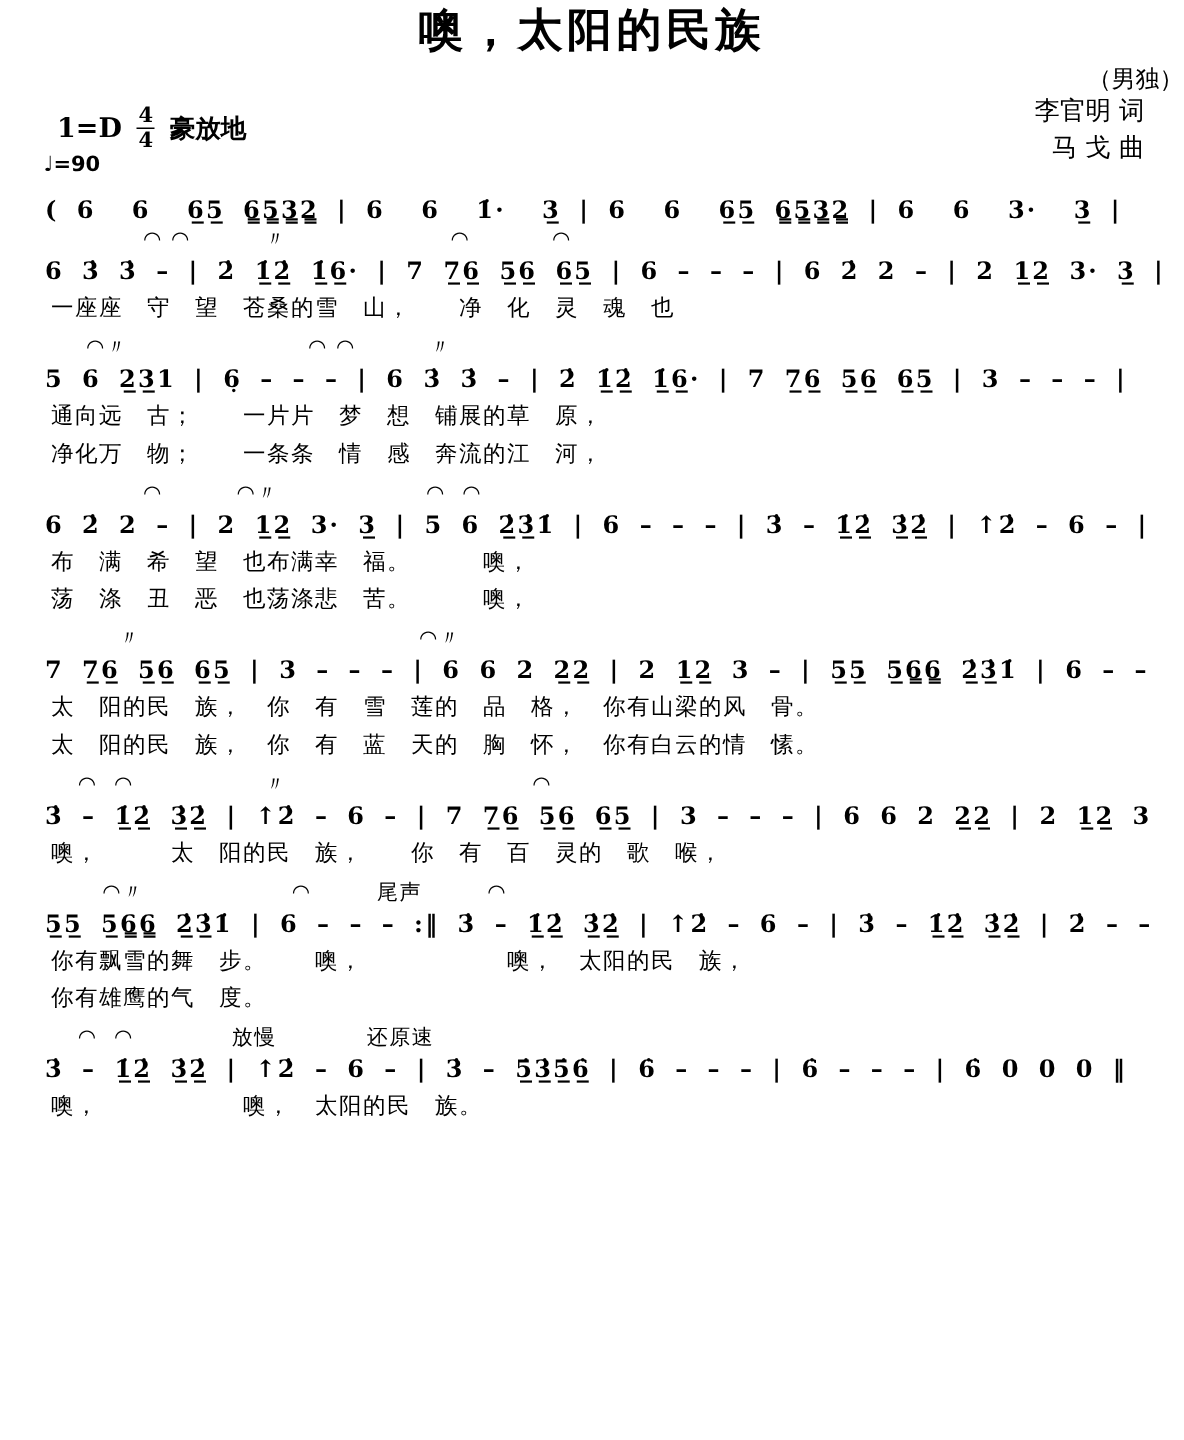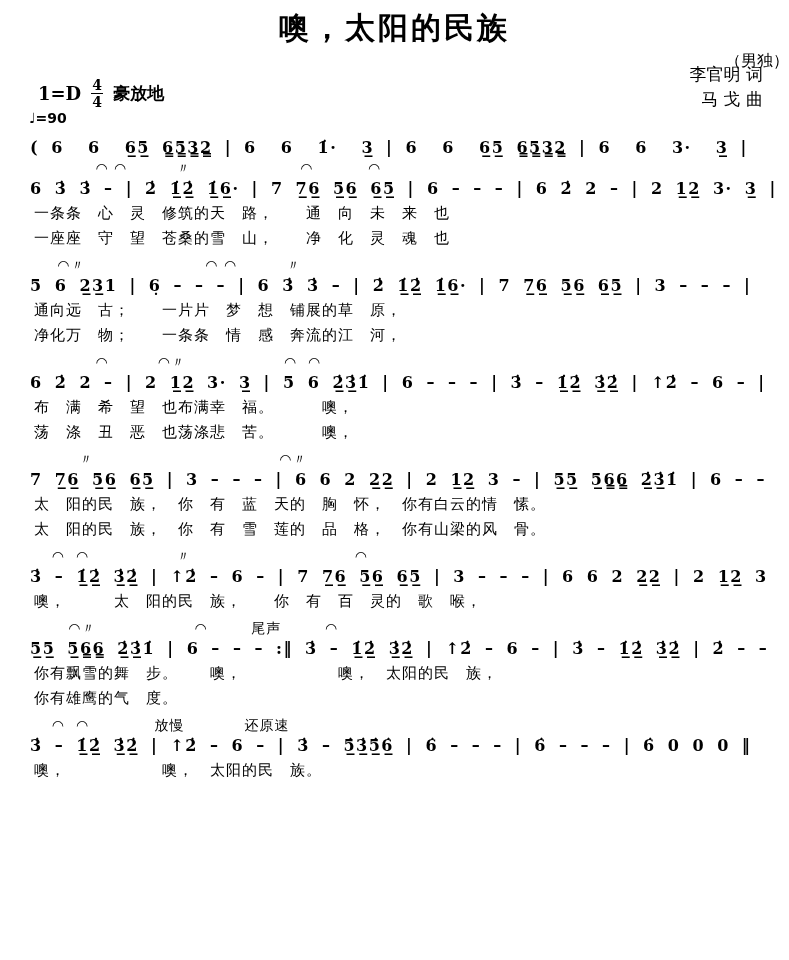--- a/index.html
+++ b/index.html
@@ -4,21 +4,21 @@
 <style>
   html,body{margin:0;padding:0;}
   body{
     width:789px;height:960px;background:#ffffff;color:#000000;
     font-family:"DejaVu Serif","Liberation Serif",serif;
     overflow:hidden;position:relative;
   }
   .sheet{position:relative;width:789px;height:960px;}
   .title{
     text-align:center;font-size:30px;font-weight:bold;
-    padding-top:8px;letter-spacing:3px;
+    padding-top:0;letter-spacing:3px;
   }
   .subtitle{text-align:right;font-size:16px;margin-top:2px;}
   .credits{
     position:absolute;top:62px;right:26px;text-align:right;
     font-size:17px;line-height:1.45;
   }
   .keyrow{
     display:flex;align-items:center;gap:10px;
     margin:4px 0 0 38px;font-size:18px;font-weight:bold;height:34px;
   }
@@ -78,43 +78,42 @@
 
     <div class="system intro">
       <div class="marks"></div>
       <div class="notes">( 6  6  6̲5̲ 6̳5̳3̳2̳ | 6  6  1̇·  3̲ | 6  6  6̲5̲ 6̳5̳3̳2̳ | 6  6  3·  3̲ |</div>
     </div>
 
 
     <div class="system">
       <div class="marks">            ◠ ◠         〃                    ◠          ◠</div>
       <div class="notes">6 3̇ 3̇ – | 2̇ 1̲̇2̲̇ 1̲̇6̲· | 7 7̲6̲ 5̲6̲ 6̲5̲ | 6 – – – | 6 2̇ 2 – | 2 1̲2̲ 3· 3̲ |</div>
-      <div class="lyric">一条条　心　灵　修筑的天　路，　　通　向　未　来　也</div>
       <div class="lyric">一座座　守　望　苍桑的雪　山，　　净　化　灵　魂　也</div>
     </div>
 
     <div class="system">
       <div class="marks">     ◠〃                      ◠ ◠         〃</div>
       <div class="notes">5 6 2̲3̲1 | 6̣ – – – | 6 3̇ 3̇ – | 2̇ 1̲̇2̲̇ 1̲̇6̲· | 7 7̲6̲ 5̲6̲ 6̲5̲ | 3 – – – |</div>
       <div class="lyric">通向远　古；　　一片片　梦　想　铺展的草　原，</div>
       <div class="lyric">净化万　物；　　一条条　情　感　奔流的江　河，</div>
     </div>
 
     <div class="system">
       <div class="marks">            ◠         ◠〃                  ◠  ◠</div>
       <div class="notes">6 2̇ 2 – | 2 1̲2̲ 3· 3̲ | 5 6 2̲̇3̲̇1̇ | 6 – – – | 3̇ – 1̲̇2̲̇ 3̲̇2̲̇ | ↑2̇ – 6 – |</div>
       <div class="lyric">布　满　希　望　也布满幸　福。　　　噢，</div>
       <div class="lyric">荡　涤　丑　恶　也荡涤悲　苦。　　　噢，</div>
     </div>
 
     <div class="system">
       <div class="marks">         〃                                  ◠〃</div>
       <div class="notes">7 7̲6̲ 5̲6̲ 6̲5̲ | 3 – – – | 6 6 2 2̲2̲ | 2 1̲2̲ 3 – | 5̲5̲ 5̲6̳6̳ 2̲̇3̲̇1̇ | 6 – – – |</div>
+      <div class="lyric">太　阳的民　族，　你　有　雪　莲的　品　格，　你有山梁的风　骨。</div>
       <div class="lyric">太　阳的民　族，　你　有　蓝　天的　胸　怀，　你有白云的情　愫。</div>
-      <div class="lyric">太　阳的民　族，　你　有　雪　莲的　品　格，　你有山梁的风　骨。</div>
     </div>
 
     <div class="system">
       <div class="marks">    ◠  ◠                〃                              ◠</div>
       <div class="notes">3̇ – 1̲̇2̲̇ 3̲̇2̲̇ | ↑2̇ – 6 – | 7 7̲6̲ 5̲6̲ 6̲5̲ | 3 – – – | 6 6 2 2̲2̲ | 2 1̲2̲ 3 – |</div>
       <div class="lyric">噢，　　　太　阳的民　族，　　你　有　百　灵的　歌　喉，</div>
     </div>
 
     <div class="system">
       <div class="marks">       ◠〃                  ◠        尾声        ◠</div>

